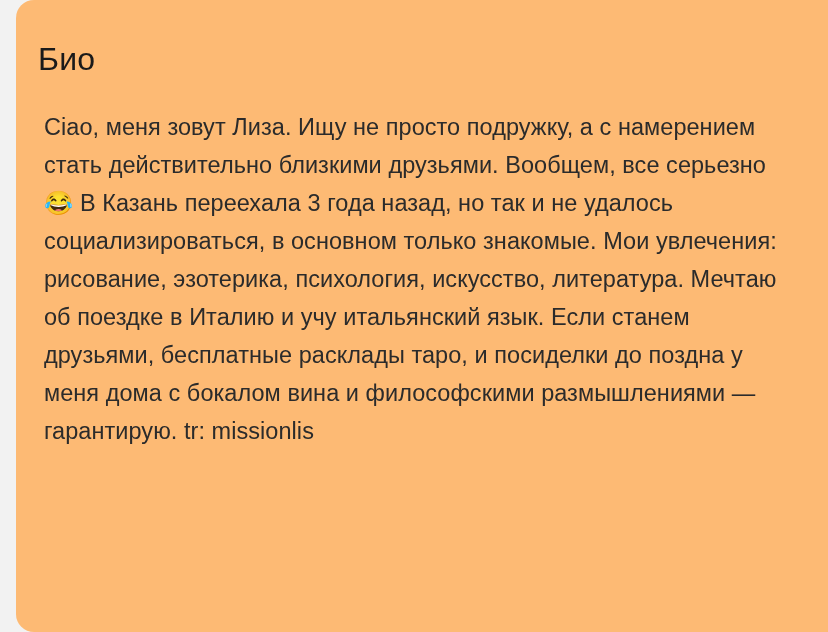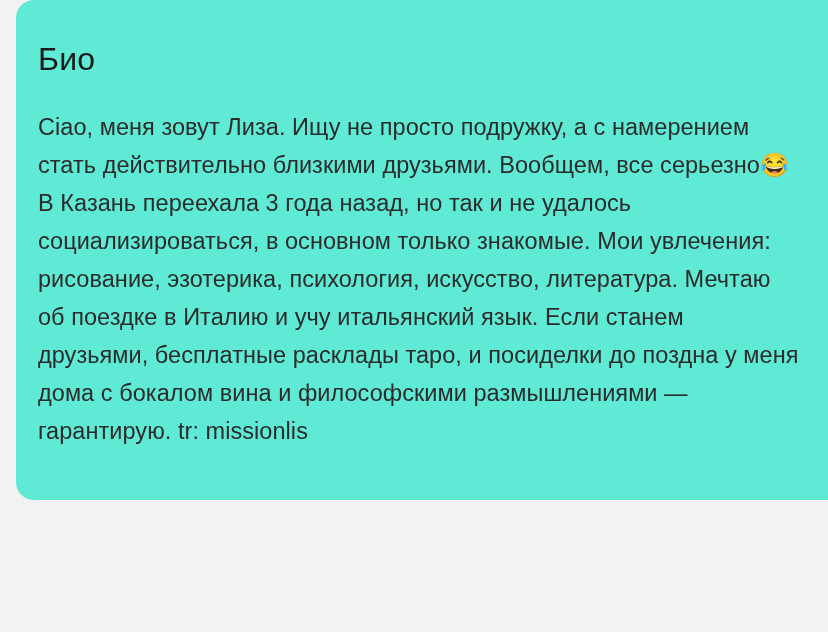--- a/index.html
+++ b/index.html
@@ -18,40 +18,40 @@
     width: 828px;
     height: 632px;
     background: #f2f2f2;
     box-sizing: border-box;
   }
   .card {
     position: absolute;
     left: 16px;
     top: 0;
     width: 812px;
-    height: 500px;
-    background: #5eead4;
+    height: 632px;
+    background: #fdba74;
     border-top-left-radius: 18px;
     border-bottom-left-radius: 18px;
     box-sizing: border-box;
     padding: 40px 28px 0 22px;
   }
   .section-title {
     font-size: 32px;
     line-height: 38px;
     font-weight: 400;
     color: #1a1a1a;
     margin: 0 0 30px 0;
     letter-spacing: 0.2px;
   }
   .bio-text {
     font-size: 23.5px;
     line-height: 38px;
     color: #2b2b2b;
-    margin: 0;
+    margin: 6px;
     white-space: pre-wrap;
     word-wrap: break-word;
     letter-spacing: 0.05px;
   }
 </style>
 </head>
 <body>
 
 <div class="screen">
   <div class="card">

